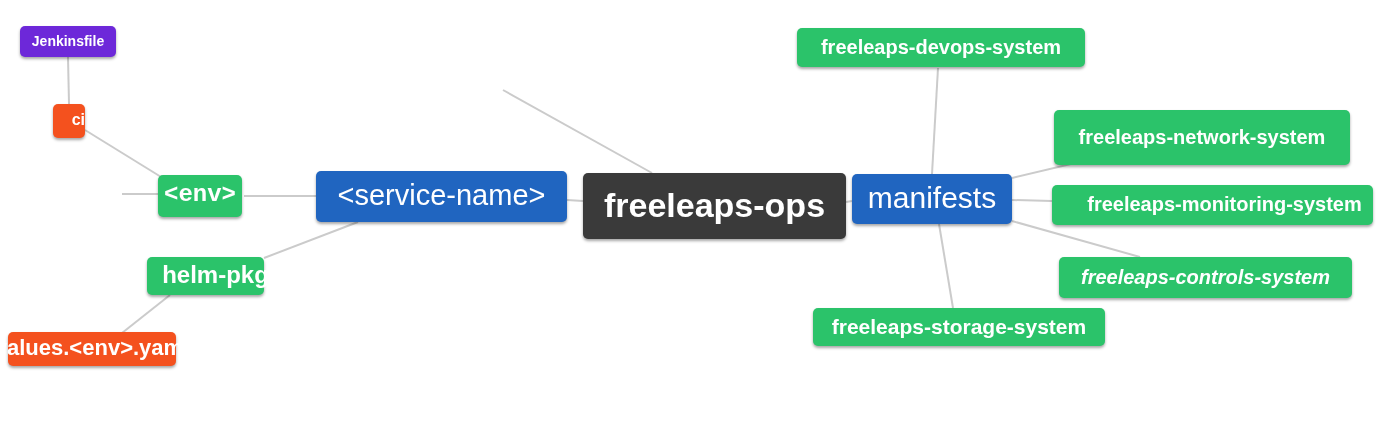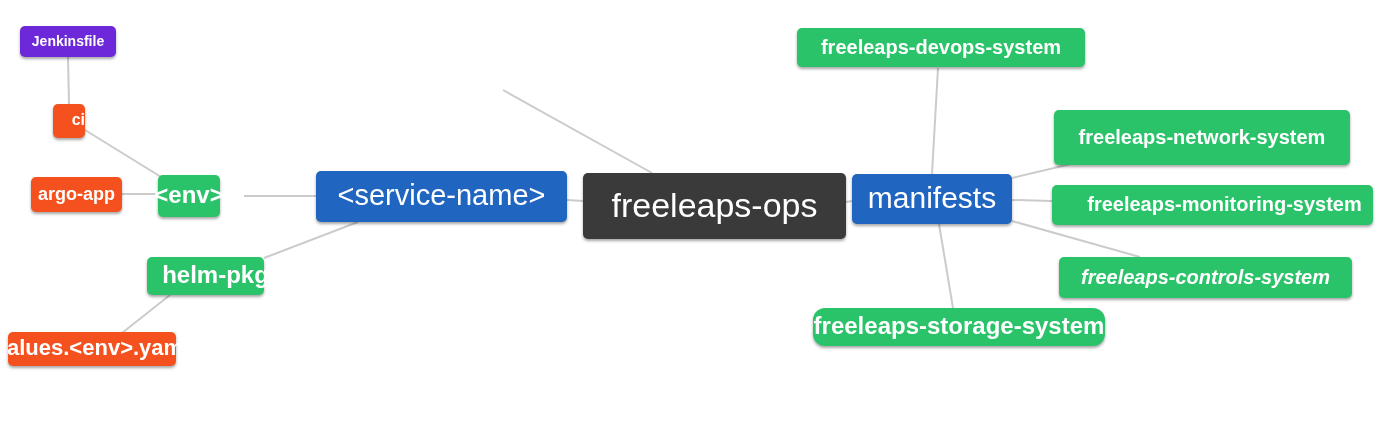--- a/index.html
+++ b/index.html
@@ -64,49 +64,46 @@
       <line x1="1012" y1="200" x2="1052" y2="201" stroke="#cbcbcb" stroke-width="2"></line>
       <line x1="1012" y1="221" x2="1140" y2="257" stroke="#cbcbcb" stroke-width="2"></line>
       <line x1="939" y1="224" x2="953" y2="308" stroke="#cbcbcb" stroke-width="2"></line>
     </svg>
 <div class="node small" style="left: 20px; top: 26px; width: 96px; height: 31px; font-size: 14px; background: #6d28d9; color: rgb(255, 255, 255);">
       <span>Jenkinsfile</span>
     </div>
     <div class="node small" style="left: 53px; top: 104px; width: 32px; height: 34px; font-size: 16px; background: rgb(244, 81, 30); color: rgb(255, 255, 255); justify-content: flex-end;">
       <span>ci</span>
     </div>
-    <div class="node small" style="left: 31px; top: 177px; width: 91px; height: 35px; font-size: 18px; background: rgb(244, 81, 30); color: rgb(255, 255, 255);">
-      <span>argo-app</span>
-    </div>
-    <div class="node small" style="left: 158px; top: 175px; width: 62px; height: 42px; font-size: 24px; background: rgb(43, 195, 106); color: rgb(255, 255, 255);">
+    <div class="node small" style="left: 158px; top: 175px; width: 84px; height: 42px; font-size: 24px; background: rgb(43, 195, 106); color: rgb(255, 255, 255); font-family: Liberation Mono, monospace;">
       <span>&lt;env&gt;</span>
     </div>
     <div class="node small" style="left: 147px; top: 257px; width: 117px; height: 38px; font-size: 24px; background: rgb(43, 195, 106); color: rgb(255, 255, 255); padding-left: 20px;">
       <span>helm-pkg</span>
     </div>
     <div class="node small" style="left: 8px; top: 332px; width: 168px; height: 34px; font-size: 22px; background: rgb(244, 81, 30); color: rgb(255, 255, 255);">
       <span>values.&lt;env&gt;.yaml</span>
     </div>
     <div class="node" style="left: 316px; top: 171px; width: 251px; height: 51px; font-size: 29px; background: rgb(32, 101, 192); color: rgb(255, 255, 255);">
       <span>&lt;service-name&gt;</span>
     </div>
-    <div class="node" style="left: 583px; top: 173px; width: 263px; height: 66px; font-size: 34px; background: rgb(58, 58, 58); color: rgb(255, 255, 255);">
+    <div class="node" style="left: 583px; top: 173px; width: 263px; height: 66px; font-size: 34px; background: rgb(58, 58, 58); color: rgb(255, 255, 255); font-weight: bold;">
       <span>freeleaps-ops</span>
     </div>
     <div class="node" style="left: 852px; top: 174px; width: 160px; height: 50px; font-size: 30px; background: rgb(32, 101, 192); color: rgb(255, 255, 255);">
       <span>manifests</span>
     </div>
     <div class="node small" style="left: 797px; top: 28px; width: 288px; height: 39px; font-size: 20px; background: rgb(43, 195, 106); color: rgb(255, 255, 255);">
       <span>freeleaps-devops-system</span>
     </div>
     <div class="node small" style="left: 1054px; top: 110px; width: 296px; height: 55px; font-size: 20px; background: rgb(43, 195, 106); color: rgb(255, 255, 255);">
       <span>freeleaps-network-system</span>
     </div>
     <div class="node small" style="left: 1052px; top: 185px; width: 321px; height: 40px; font-size: 20px; background: rgb(43, 195, 106); color: rgb(255, 255, 255); padding-left: 24px;">
       <span>freeleaps-monitoring-system</span>
     </div>
     <div class="node small" style="left: 1059px; top: 257px; width: 293px; height: 41px; font-size: 20px; background: rgb(43, 195, 106); color: rgb(255, 255, 255); font-style: italic;">
       <span>freeleaps-controls-system</span>
     </div>
-    <div class="node small" style="left: 813px; top: 308px; width: 292px; height: 38px; font-size: 24px; background: rgb(43, 195, 106); color: rgb(255, 255, 255); border-radius: 12px;">
+    <div class="node small" style="left: 813px; top: 308px; width: 292px; height: 38px; font-size: 21px; background: rgb(43, 195, 106); color: rgb(255, 255, 255);">
       <span>freeleaps-storage-system</span>
     </div>
   </div>
 
 </body></html>

